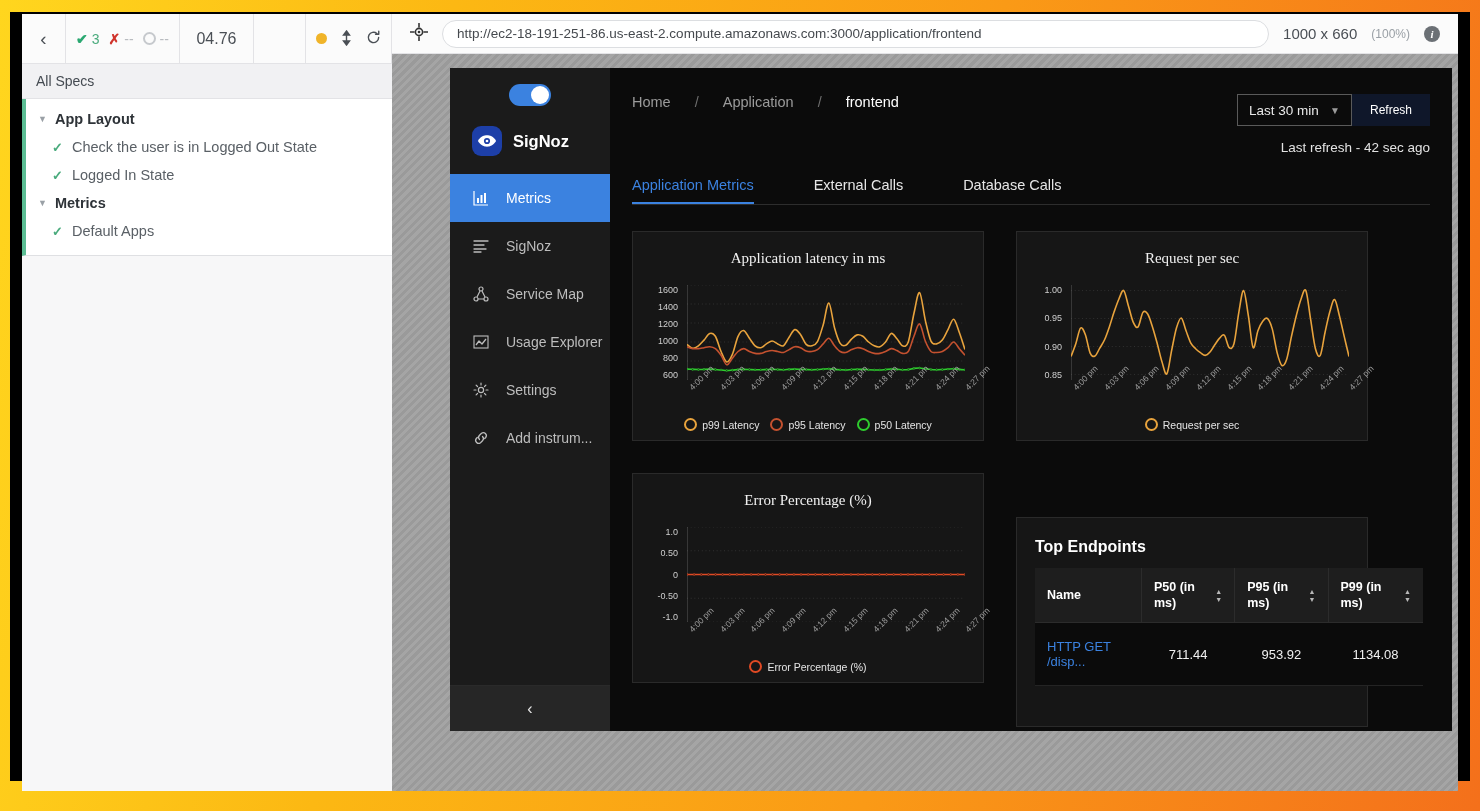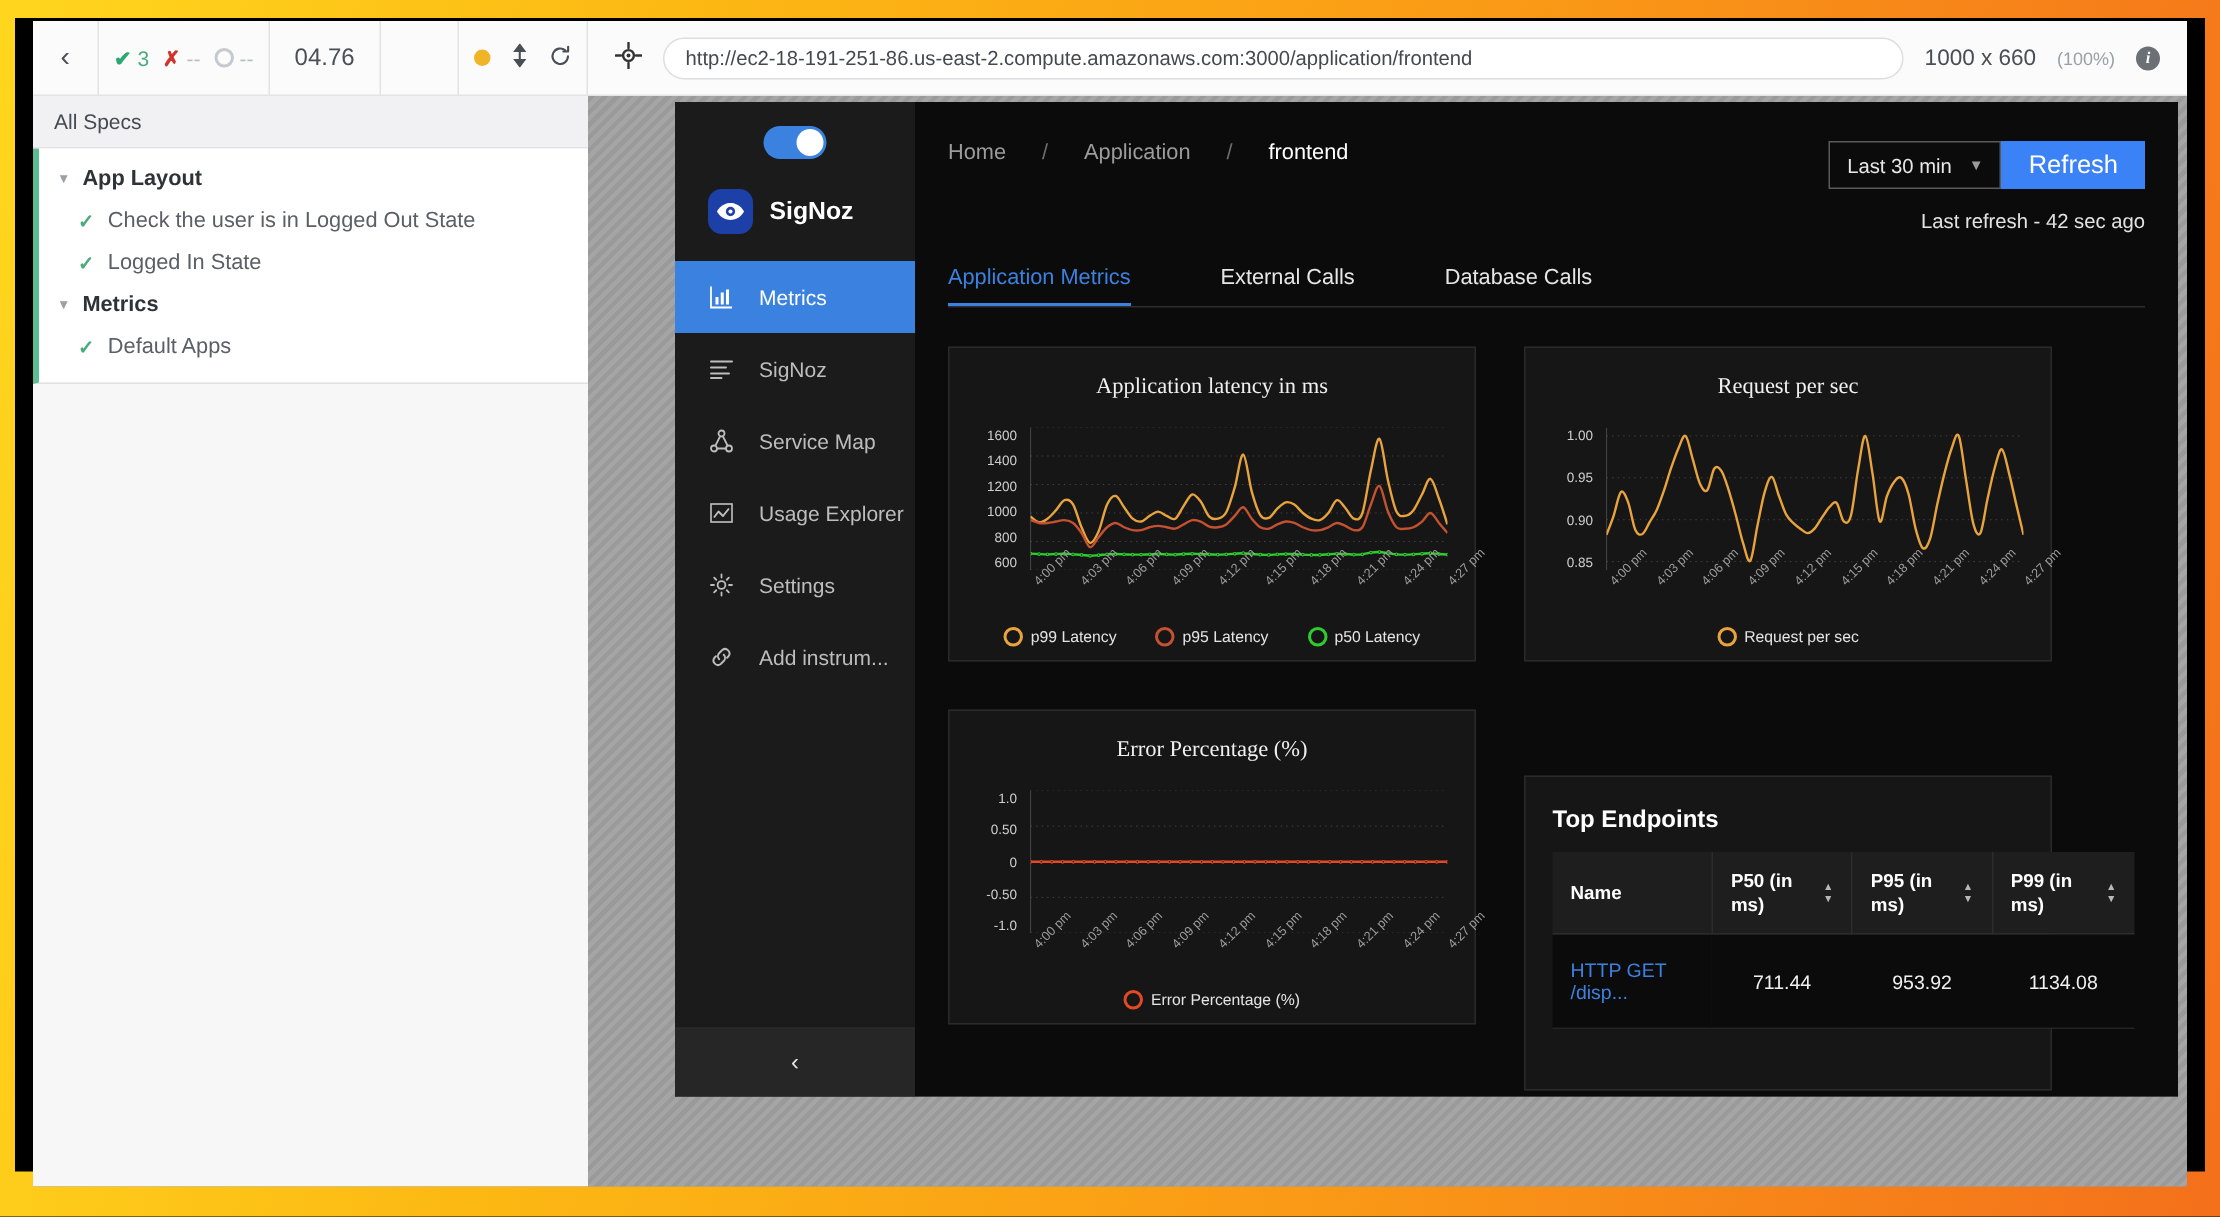--- a/index.html
+++ b/index.html
@@ -76,21 +76,21 @@
     padding: 6px 0 10px 0;
   }
   .spec-row { display: flex; align-items: center; height: 28px; font-size: 14.5px; }
   .spec-suite { padding-left: 12px; color: #2e3338; font-weight: 600; gap: 8px; }
   .tri { color: #9aa0a6; font-size: 9px; display: inline-block; }
   .spec-test { padding-left: 26px; color: #5a6066; gap: 9px; }
   .chk { color: #4aab7d; font-size: 13px; font-weight: bold; }
 
   
   .cy-right {
-    position: absolute; left: 370px; top: 0; right: 0; height: 50px;
+    position: absolute; left: 370px; top: 0; right: 0; height: 40px;
     background: #fbfbfb; border-bottom: 1px solid #e3e3e6;
     display: flex; align-items: center; padding: 0 18px; gap: 14px;
   }
   .selector-ico { color: #333; font-size: 17px; cursor: pointer; line-height: 1; }
   .urlbar {
     flex: 1; height: 28px; border: 1px solid #dcdee1; border-radius: 14px;
     background: #fff; display: flex; align-items: center; padding: 0 14px;
     font-size: 13.5px; color: #45494e; cursor: text;
   }
   .vp-size { font-size: 15px; color: #4a4f55; }
@@ -148,22 +148,22 @@
   .crumb .cur { color: #fff; }
   .head-right { margin-left: auto; display: flex; flex-direction: column; align-items: flex-end; }
   .head-ctrls { display: flex; }
   .timesel {
     height: 32px; min-width: 115px; border: 1px solid #5a5a5a; background: #0b0b0b;
     color: #e8e8e8; font-size: 13.5px; display: flex; align-items: center;
     justify-content: space-between; padding: 0 11px; gap: 10px; cursor: pointer;
   }
   .timesel .cv { color: #9b9b9b; font-size: 10px; }
   .refresh-btn {
-    height: 32px; padding: 16px 18px; background: #3b82f6; color: #fff;
-    font-size: 17px; border: none; cursor: pointer;
+    height: 32px; padding: 16px 18px; background: #0f172a; color: #fff;
+    font-size: 12px; border: none; cursor: pointer;
     display: flex; align-items: center;
   }
   .last-refresh { margin-top: 14px; font-size: 13.5px; color: #e3e3e3; }
 
   .sn-tabs { display: flex; gap: 60px; margin-top: 22px; border-bottom: 1px solid #2d2d2d; }
   .sn-tab {
     padding-bottom: 11px; font-size: 14.5px; color: #e6e6e6; cursor: pointer;
   }
   .sn-tab.active { color: #3b82e0; box-shadow: inset 0 -2px 0 0 #3b82e0; }
 
@@ -189,21 +189,21 @@
   .xaxis {
     position: absolute; left: 44px; right: 8px; top: 100px; height: 46px;
     display: flex; justify-content: space-between;
   }
   .xtick {
     font-size: 8.5px; color: #9d9d9d; white-space: nowrap;
     transform: rotate(-45deg); transform-origin: left top;
   }
   .legend {
     position: absolute; left: 0; right: 0; bottom: 9px;
-    display: flex; justify-content: center; gap: 26px; align-items: center;
+    display: flex; justify-content: center; gap: 11px; align-items: center;
   }
   .lg { display: flex; align-items: center; gap: 5px; font-size: 10.5px; color: #e4e4e4; }
   .lg .mk {
     width: 13px; height: 13px; border-radius: 50%; border: 2px solid #888;
     display: inline-block;
   }
 
   
   .card-te { padding: 0; overflow: visible; margin-top: 44px; }
   .te-title { color: #fff; font-size: 16px; font-weight: bold; padding: 20px 0 0 18px; }

